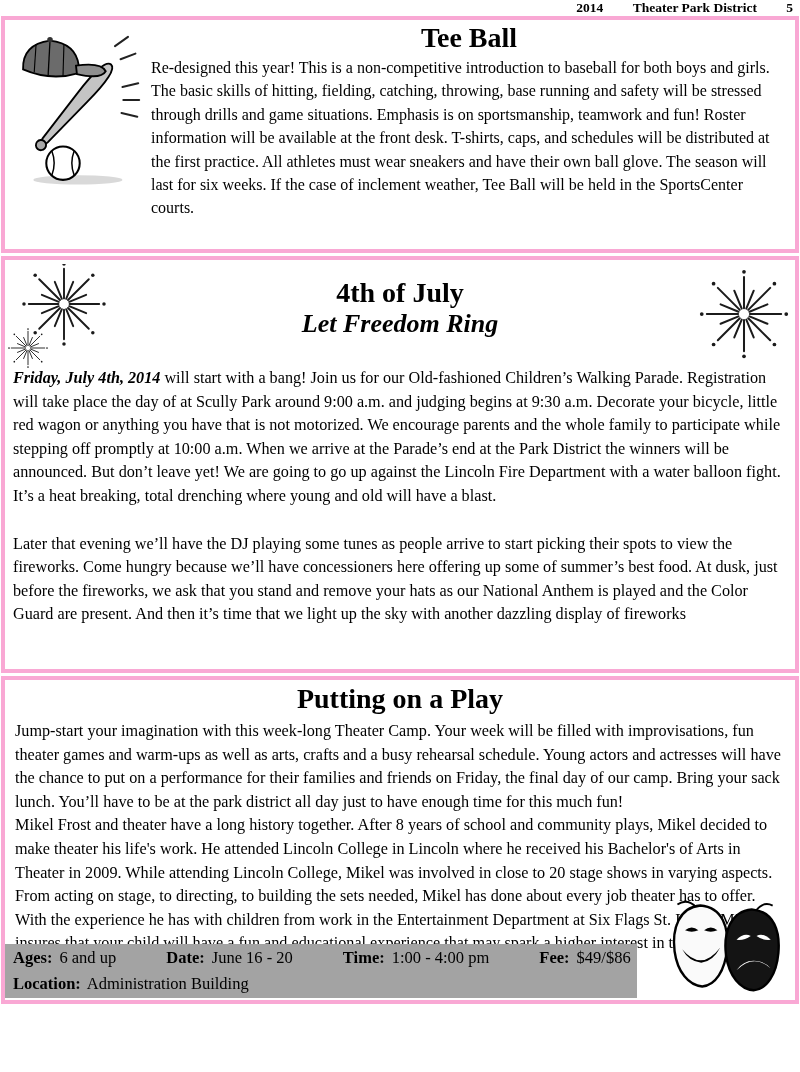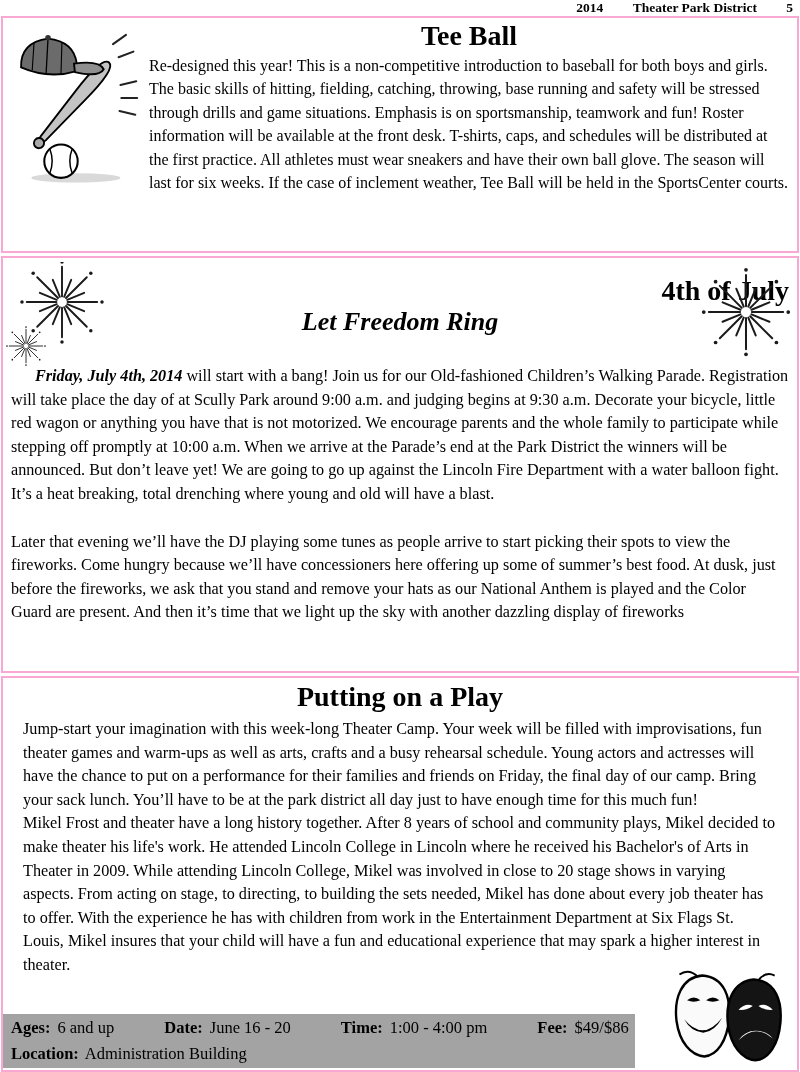--- a/index.html
+++ b/index.html
@@ -8,47 +8,47 @@
     width:800px; height:1072px; overflow:hidden; position:relative;
     color:#000; font-family:"Liberation Serif","DejaVu Serif",serif;
   }
   .page-header {
     height:16px; line-height:14px; padding:1px 7px 0 0;
     font-size:13.5px; font-weight:bold; text-align:right;
   }
   .page-header .hgap { margin-left:26px; }
 
   .box {
-    position:relative; border:2px solid #f9a8d4; background:#fff;
+    position:relative; border:4px solid #f9a8d4; background:#fff;
     margin:0 1px 3px 1px; overflow:hidden;
   }
   #box-teeball { height:237px; padding:2px 8px 2px 6px; }
   #box-july    { height:417px; padding:4px 8px; }
-  #box-play    { height:396px; padding:2px 20px; margin-bottom:0; }
+  #box-play    { height:328px; padding:2px 10px; margin-bottom:0; }
 
   .body-text { font-size:16.2px; line-height:23.6px; }
 
   
   .tee-row { display:flex; gap:10px; }
   .tee-art { width:130px; height:170px; flex:none; }
   .tee-text { flex:1; }
   .tee-text h1 { font-size:28px; line-height:32px; text-align:center; margin-bottom:2px; }
   .tee-text .body-text { font-size:16px; line-height:23.4px; }
   .info-row {
     position:absolute; left:0; right:0; bottom:3px; background:#fff;
     display:flex; column-gap:32px; padding:2px 6px 2px 18px;
     font-size:16.5px; line-height:22px; white-space:nowrap;
   }
   .info-item b { margin-right:7px; }
 
   
-  #box-july h1 { font-size:28px; line-height:33px; text-align:right; margin-top:12px; }
+  #box-july h1 { font-size:28px; line-height:33px; text-align:center; margin-top:12px; }
   #box-july h2 { font-size:26px; line-height:30px; text-align:center; font-style:italic; margin-bottom:28px; }
   #box-july .body-text { margin-bottom:24px; }
-  .july-lead { font-weight:bold; font-style:italic;margin-left:24px; }
+  .july-lead { font-weight:bold; font-style:italic; }
   .fw { position:absolute; }
   .fw-left  { left:3px;  top:4px; width:100px; height:104px; }
   .fw-right { right:3px; top:8px; width:96px;  height:96px; }
 
   
   #box-play h1 { font-size:28px; line-height:34px; text-align:center; margin-bottom:4px; }
   #box-play .p1 { }
   .play-bottom {
     position:absolute; left:0; bottom:2px; background:#a3a3a3;
     padding:2px 6px 2px 8px; font-size:16.5px;

